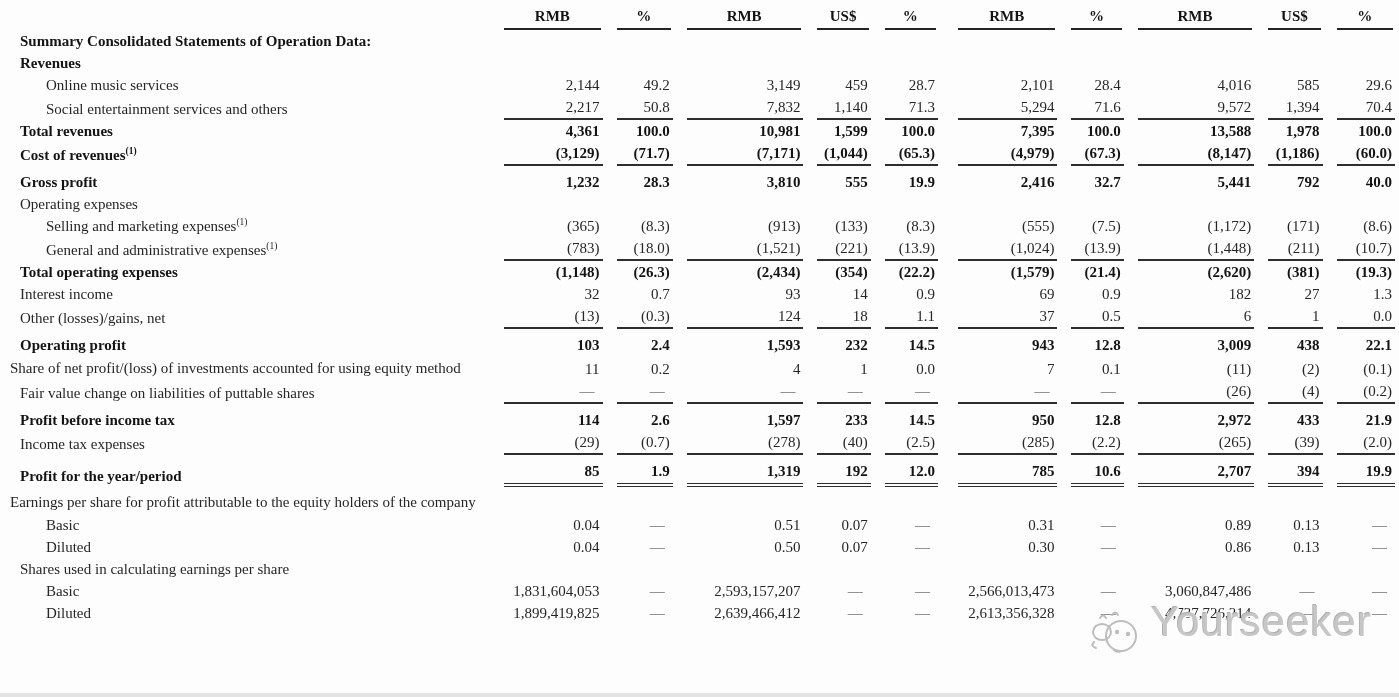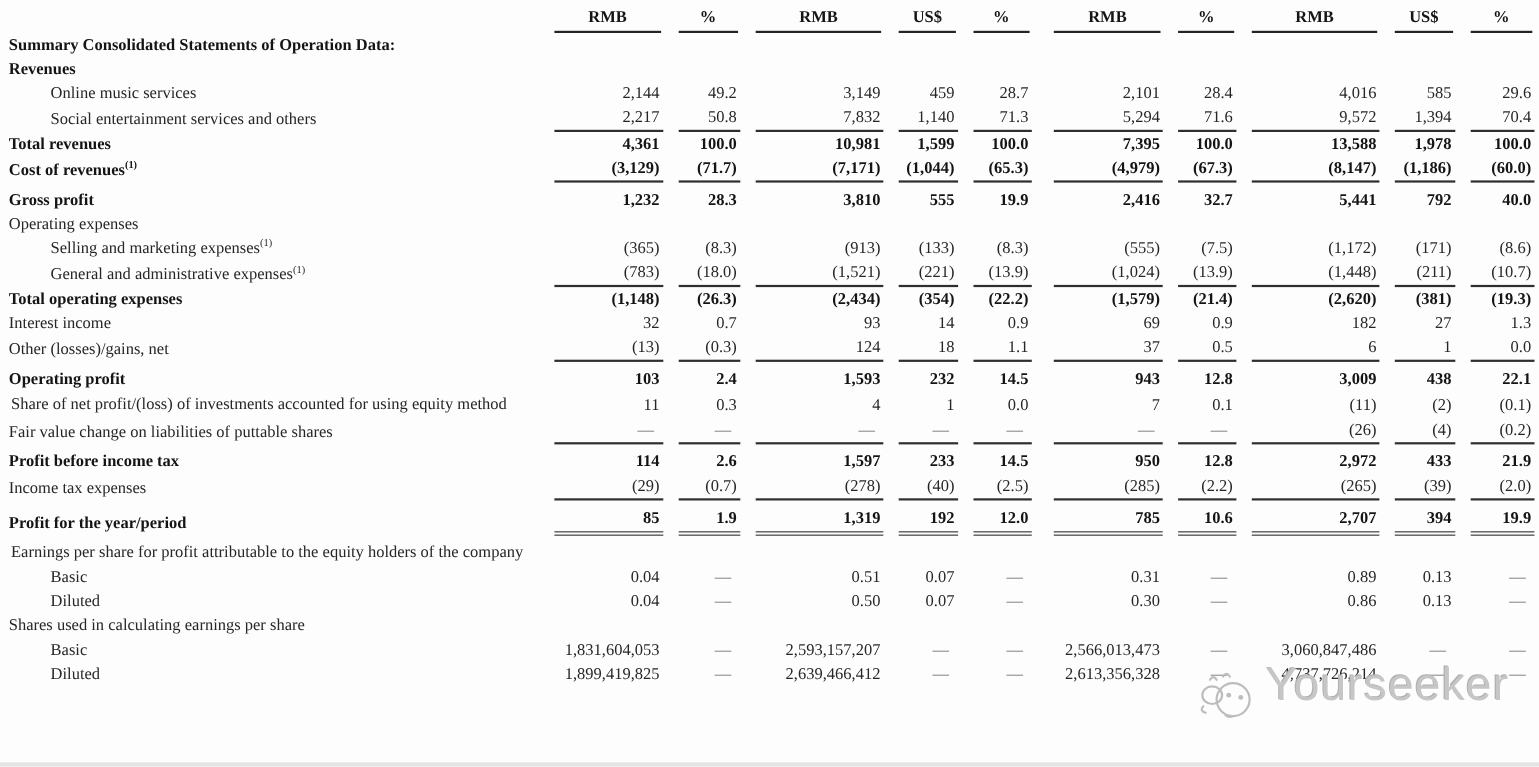--- a/index.html
+++ b/index.html
@@ -16,21 +16,21 @@
   table {
     border-collapse:collapse;
     table-layout:fixed;
     width:1395px;
     margin-top:6px;
     font-size:15px;
   }
   td { padding:0; vertical-align:bottom; line-height:22px; }
 
   
-  .lab { padding-left:8px; text-align:left; }
+  .lab { padding-left:20px; text-align:left; }
   .lab.ind { padding-left:46px; }
   .lab.hang { padding-left:38px; text-indent:-28px; line-height:19px; padding-top:3px; padding-bottom:2px; }
   .b { font-weight:bold; color:#141414; }
   sup { font-size:9.5px; line-height:0; }
 
   
   .num { text-align:right; }
   .num .u { margin-left:14px; padding-right:3px; text-align:right; min-height:22px; }
   .num .u.u-gap { margin-left:20px; }
   .dash { color:#6f6f6f; margin-right:6px; letter-spacing:-1px; }
@@ -582,21 +582,21 @@
           <td class="num">
             <div class="u"><span>22.1</span></div>
           </td>
         </tr>
         <tr class="">
           <td class="lab hang">Share of net profit/(loss) of investments accounted for using equity method</td>
           <td class="num">
             <div class="u"><span>11</span></div>
           </td>
           <td class="num">
-            <div class="u"><span>0.3</span></div>
+            <div class="u"><span>0.2</span></div>
           </td>
           <td class="num">
             <div class="u"><span>4</span></div>
           </td>
           <td class="num">
             <div class="u"><span>1</span></div>
           </td>
           <td class="num">
             <div class="u"><span>0.0</span></div>
           </td>

